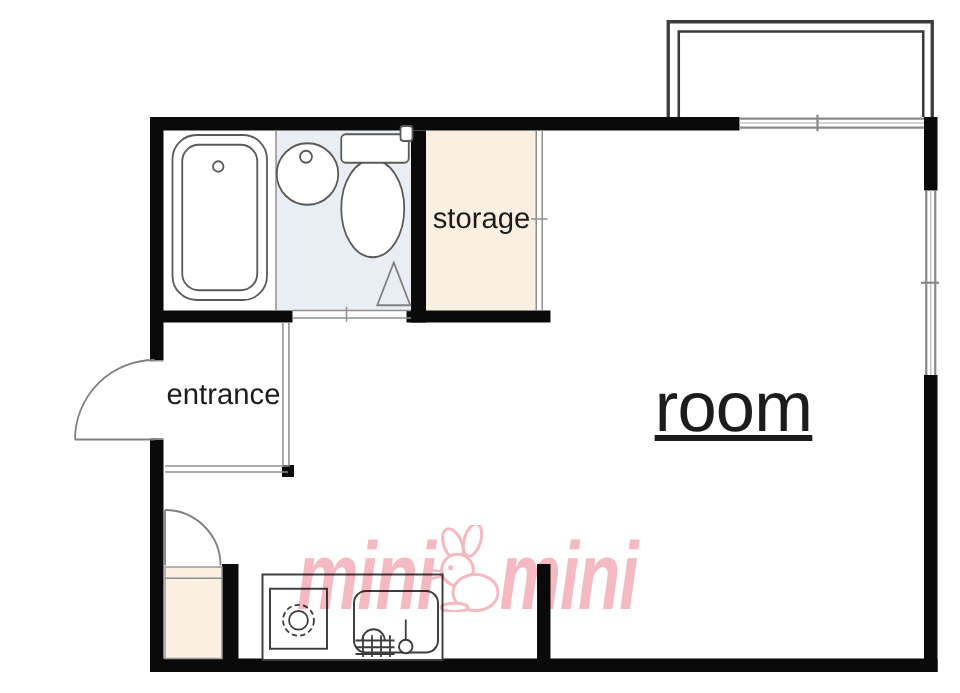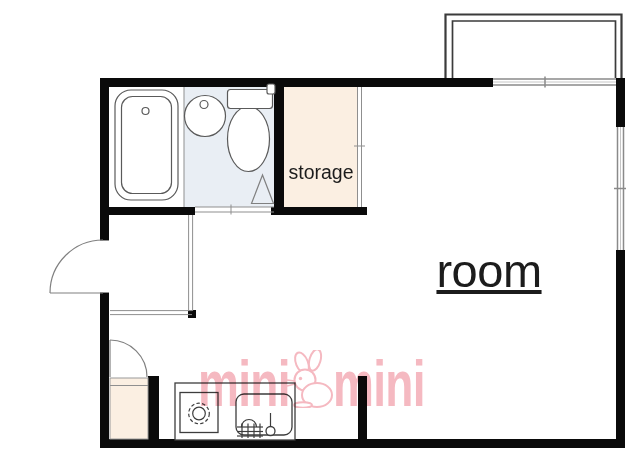--- a/index.html
+++ b/index.html
@@ -18,26 +18,26 @@
   .winmid {fill:none;stroke:#c6c6c6;stroke-width:1;}
   .balc   {fill:none;stroke:var(--balcony_line,#3b3b3b);stroke-width:2.2;}
   .balc2  {stroke-width:1.7;}
   .fill-wash {fill:var(--washroom_fill,#e9eef4);}
   .fill-beige{fill:var(--storage_fill,#fbefe2);}
   .kfx  {fill:#ffffff;stroke:#3d3d3d;stroke-width:1.3;}
   .kfxn {fill:none;stroke:#3d3d3d;stroke-width:1.2;}
   
   .lbl{position:absolute;color:var(--label_text,#1c1c1c);text-align:center;white-space:nowrap;}
   .lbl-entrance{left:106px;top:253px;width:86px;font-size:19.5px;line-height:20px;}
-  .lbl-storage {left:282px;top:136px;width:78px;font-size:19.5px;line-height:20px;margin-top:26px;}
+  .lbl-storage {left:282px;top:136px;width:78px;font-size:19.5px;line-height:20px;}
   .lbl-room    {left:419px;top:249px;width:140px;font-size:47px;line-height:44px;letter-spacing:-0.5px;text-decoration:underline;}
   
   .watermark{
     position:absolute;left:197px;top:348px;width:236px;height:64px;
-    mix-blend-mode:multiply;pointer-events:none;
+    mix-blend-mode:multiply;pointer-events:none;font-style:italic;
   }
   .wm-text{
     position:absolute;top:4px;display:inline-block;
     font-weight:bold;font-size:64px;line-height:64px;letter-spacing:-1px;
     color:var(--watermark_pink,#f5b9c1);
     transform:scaleX(0.72);transform-origin:left top;
   }
   .wm-left {left:1px;}
   .wm-right{left:136px;}
   .wm-rabbit{position:absolute;left:88px;top:2px;}
@@ -160,20 +160,21 @@
           <line x1="248" y1="423.5" x2="248" y2="438"></line>
           <line x1="254" y1="423.5" x2="254" y2="438"></line>
           <line x1="260" y1="423.5" x2="260" y2="438"></line>
         </g>
         <line class="kfxn" x1="270.5" y1="413" x2="270.5" y2="428"></line>
         <circle class="kfx" cx="270.5" cy="431" r="4.5"></circle>
       </g>
     </g>
   </svg>
 
+  <div class="lbl lbl-entrance">entrance</div>
   <div class="lbl lbl-storage">storage</div>
   <div class="lbl lbl-room">room</div>
 
   <div class="watermark">
     <span class="wm-text wm-left">mini</span>
     <svg class="wm-rabbit" width="50" height="58" viewBox="0 0 50 58">
       <ellipse class="r" cx="17" cy="13" rx="6" ry="11" transform="rotate(-22 17 13)"></ellipse>
       <ellipse class="r" cx="30" cy="10" rx="5.5" ry="11" transform="rotate(16 30 10)"></ellipse>
       <circle class="r" cx="20" cy="30" r="10.5"></circle>
       <ellipse class="r" cx="32" cy="45" rx="15" ry="12"></ellipse>

